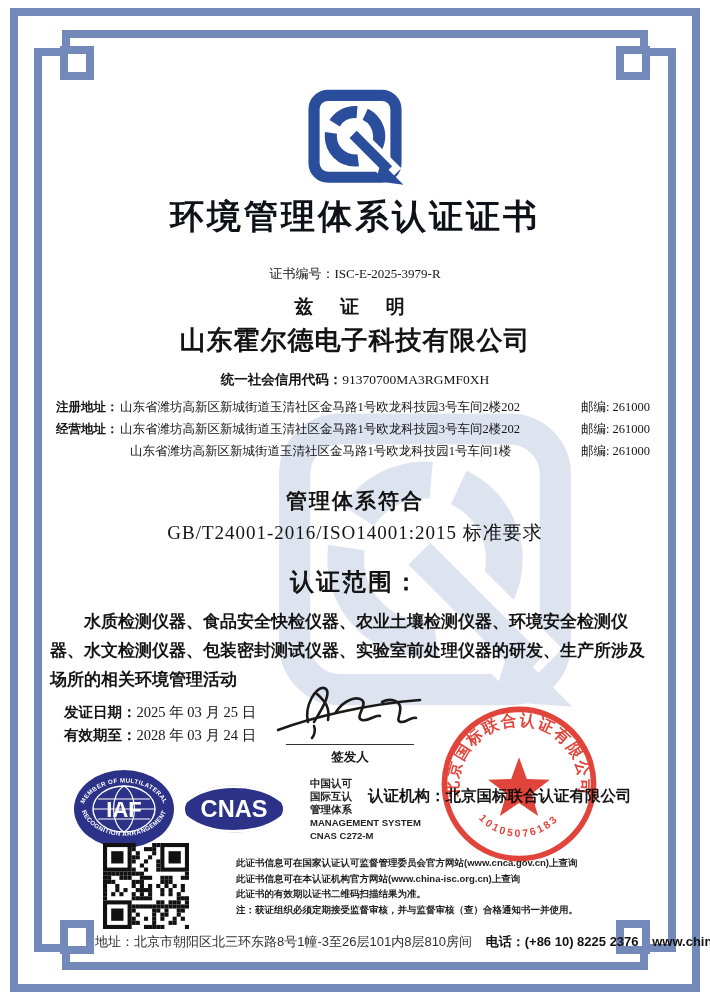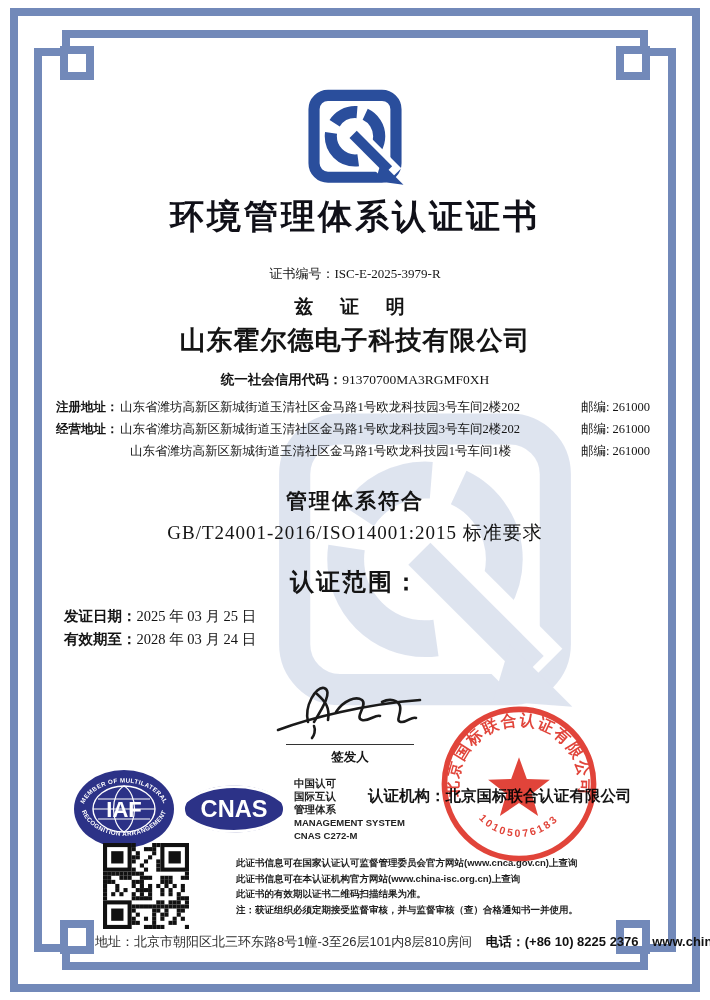--- a/index.html
+++ b/index.html
@@ -25,21 +25,21 @@
   .scopelabel{margin-top:20px;font-size:24px;font-weight:bold;letter-spacing:2px;}
   .scope{margin-top:9px;padding:0 50px;text-align:left;text-indent:2em;
          font-size:17px;line-height:29px;font-weight:bold;}
   .dates{margin-top:7px;padding-left:64px;text-align:left;font-size:14.5px;line-height:23px;}
   .dates .dlbl{font-weight:bold;}
   .sig-block{left:270px;top:678px;width:160px;text-align:center;z-index:4;}
   .sig-rule{width:128px;margin:0 auto;border-top:1.5px solid #333;}
   .sig-label{margin-top:4px;font-size:12.5px;font-weight:bold;
              font-family:"Liberation Sans","DejaVu Sans",sans-serif;}
   .accred{left:72px;top:768px;display:flex;align-items:center;z-index:4;}
-  .accred-text{margin-left:8px;text-align:left;font-family:"Liberation Sans","DejaVu Sans",sans-serif;
+  .accred-text{margin-left:24px;text-align:left;font-family:"Liberation Sans","DejaVu Sans",sans-serif;
                font-size:10.5px;line-height:13px;font-weight:bold;color:#222;}
   .accred-text .en{font-size:9.5px;}
   .bodyline{left:368px;top:786px;font-size:15.5px;font-weight:bold;z-index:4;white-space:nowrap;text-align:center;}
   .seal{left:433px;top:698px;z-index:5;opacity:.88;mix-blend-mode:multiply;}
   .qr{left:103px;top:843px;z-index:4;}
   .notes{left:236px;top:855px;z-index:4;text-align:left;
          font-family:"Liberation Sans","DejaVu Sans",sans-serif;
          font-size:9.5px;line-height:15.5px;font-weight:bold;color:#1d1d1d;}
   .footer{left:95px;top:933px;width:545px;z-index:4;white-space:nowrap;
           font-family:"Liberation Sans","DejaVu Sans",sans-serif;font-size:13px;color:#2e2e2e;}
@@ -129,20 +129,21 @@
       <div class="addr-row noLbl">
         <span class="albl"></span>
         <span class="atext">山东省潍坊高新区新城街道玉清社区金马路1号欧龙科技园1号车间1楼</span>
         <span class="azip">邮编: 261000</span>
       </div>
     </div>
 
     <div class="h2">管理体系符合</div>
     <div class="std">GB/T24001-2016/ISO14001:2015 标准要求</div>
     <div class="scopelabel">认证范围：</div>
+    <div class="scope">水质检测仪器、食品安全快检仪器、农业土壤检测仪器、环境安全检测仪器、水文检测仪器、包装密封测试仪器、实验室前处理仪器的研发、生产所涉及场所的相关环境管理活动</div>
 
     <div class="dates">
       <div>
         <span class="dlbl">发证日期：</span><span>2025 年 03 月 25 日</span>
       </div>
       <div>
         <span class="dlbl">有效期至：</span><span>2028 年 03 月 24 日</span>
       </div>
     </div>
   </div>

